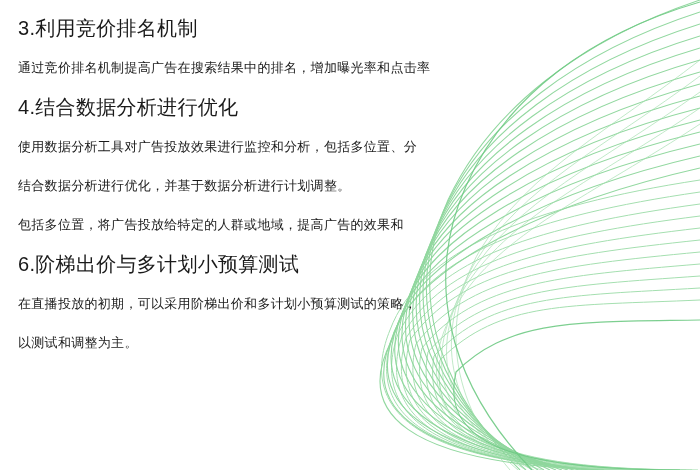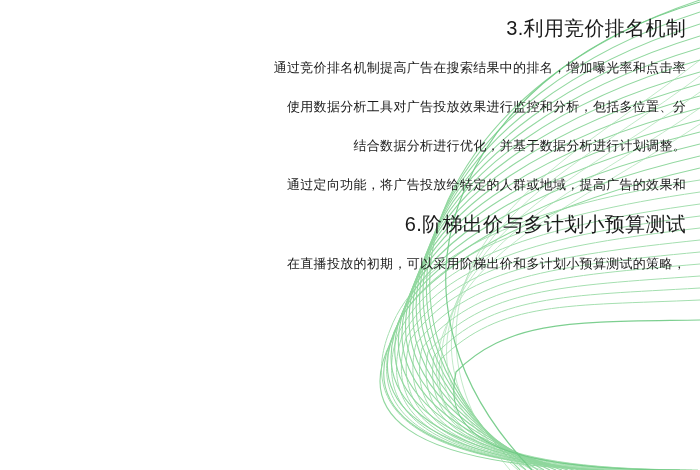--- a/index.html
+++ b/index.html
@@ -36,21 +36,20 @@
   #content {
     position: relative;
     z-index: 1;
     padding: 8px 14px 0 18px;
     box-sizing: border-box;
   }
   .line {
     color: #1a1a1a;
     white-space: nowrap;
     letter-spacing: 0.3px;
-    text-align: right;
   }
   .heading {
     font-size: 20px;
     line-height: 40px;
     font-weight: 400;
   }
   .body-line {
     font-size: 13px;
     line-height: 39px;
     font-weight: 400;
@@ -103,20 +102,22 @@
       <g fill="none" stroke="#6fca84" stroke-width="1.2" opacity="0.9">
         <path d="M420,2 C310,34 226,96 186,186 C146,276 164,378 252,470"></path>
         <path d="M420,320 C300,322 230,318 176,372 C160,440 226,470 400,470"></path>
       </g>
     </svg>
   </div>
 
   <div id="content">
     <div class="line heading">3.利用竞价排名机制</div>
     <div class="line body-line">通过竞价排名机制提高广告在搜索结果中的排名，增加曝光率和点击率</div>
+    <div class="line heading">4.结合数据分析进行优化</div>
     <div class="line body-line">使用数据分析工具对广告投放效果进行监控和分析，包括多位置、分</div>
     <div class="line body-line">结合数据分析进行优化，并基于数据分析进行计划调整。</div>
-    <div class="line body-line">通过定向功能，将广告投放给特定的人群或地域，提高广告的效果和</div>
+    <div class="line body-line">包括多位置，将广告投放给特定的人群或地域，提高广告的效果和</div>
     <div class="line heading">6.阶梯出价与多计划小预算测试</div>
     <div class="line body-line">在直播投放的初期，可以采用阶梯出价和多计划小预算测试的策略，</div>
+    <div class="line body-line">以测试和调整为主。</div>
   </div>
 
 </div>
 
 </body></html>

